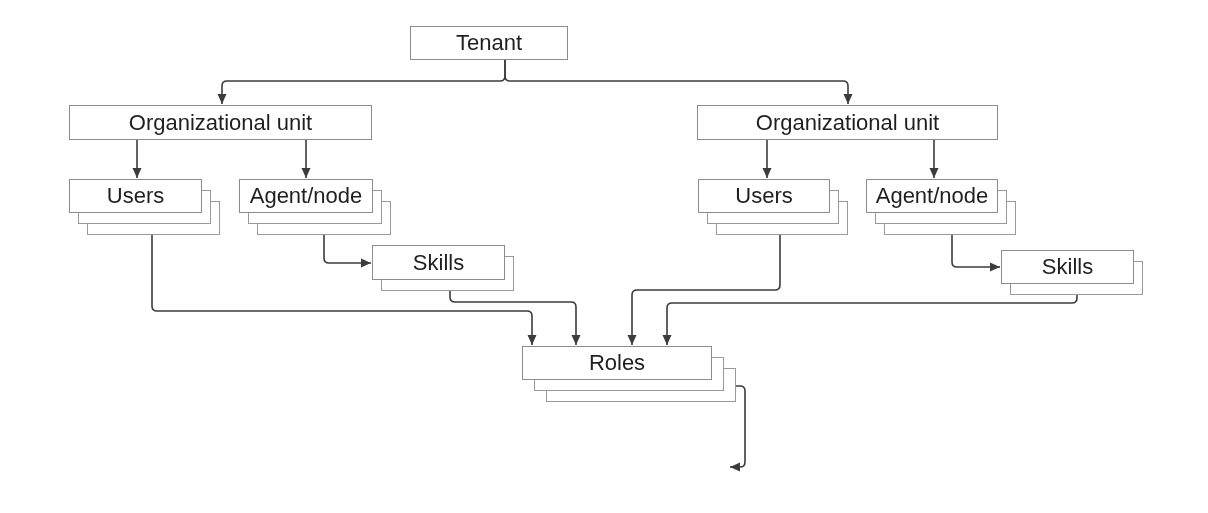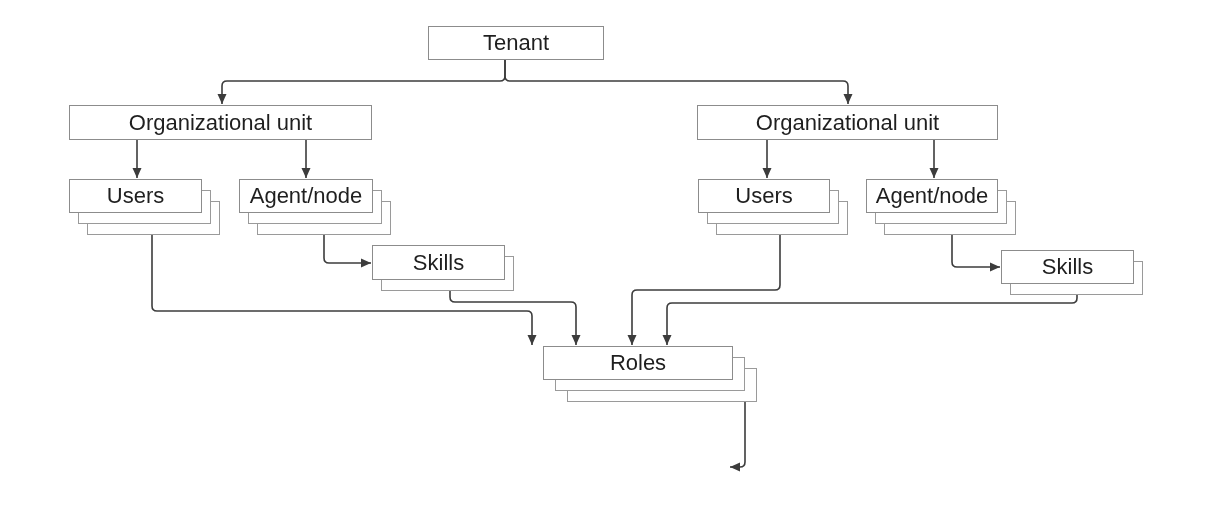--- a/index.html
+++ b/index.html
@@ -55,21 +55,21 @@
       <path d="M324,235 L324,258 Q324,263 329,263 L371,263" marker-end="url(#arrow)"></path>
       <path d="M952,235 L952,262 Q952,267 957,267 L1000,267" marker-end="url(#arrow)"></path>
       <path d="M152,235 L152,306 Q152,311 157,311 L527,311 Q532,311 532,316 L532,345" marker-end="url(#arrow)"></path>
       <path d="M450,291 L450,297 Q450,302 455,302 L571,302 Q576,302 576,307 L576,345" marker-end="url(#arrow)"></path>
       <path d="M780,235 L780,285 Q780,290 775,290 L637,290 Q632,290 632,295 L632,345" marker-end="url(#arrow)"></path>
       <path d="M1077,295 L1077,298 Q1077,303 1072,303 L672,303 Q667,303 667,308 L667,345" marker-end="url(#arrow)"></path>
       <path d="M728,386 L740,386 Q745,386 745,391 L745,462 Q745,467 740,467 L730,467" marker-end="url(#arrow)"></path>
     </g>
   </svg>
 
-  <div class="stack" style="left:428px;top:26px;width:176px;height:34px">
+  <div class="stack" style="left:410px;top:26px;width:158px;height:34px">
     <div class="box">
       <span>Tenant</span>
     </div>
   </div>
 
   <div class="stack" style="left:69px;top:105px;width:303px;height:35px">
     <div class="box">
       <span>Organizational unit</span>
     </div>
   </div>
@@ -119,21 +119,21 @@
     </div>
   </div>
 
   <div class="stack" style="left:1001px;top:250px;width:133px;height:34px">
     <div class="layer off1"></div>
     <div class="box">
       <span>Skills</span>
     </div>
   </div>
 
-  <div class="stack bigoff" style="left:543px;top:346px;width:190px;height:34px">
+  <div class="stack bigoff" style="left:522px;top:346px;width:190px;height:34px">
     <div class="layer off2"></div>
     <div class="layer off1"></div>
     <div class="box">
       <span>Roles</span>
     </div>
   </div>
 
 
 </div>
 

